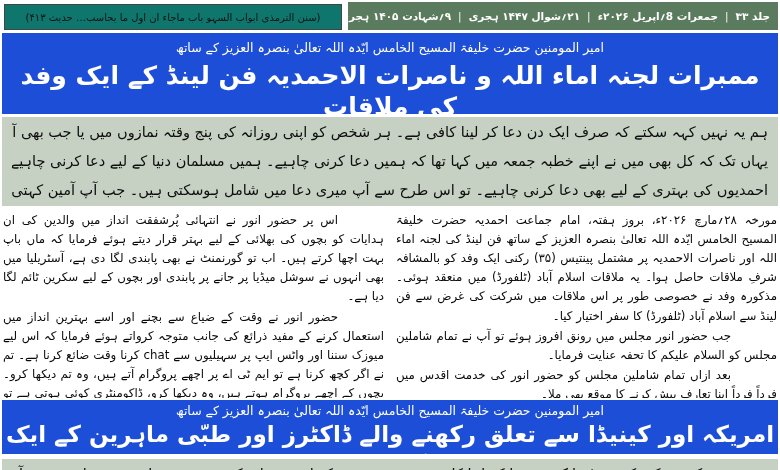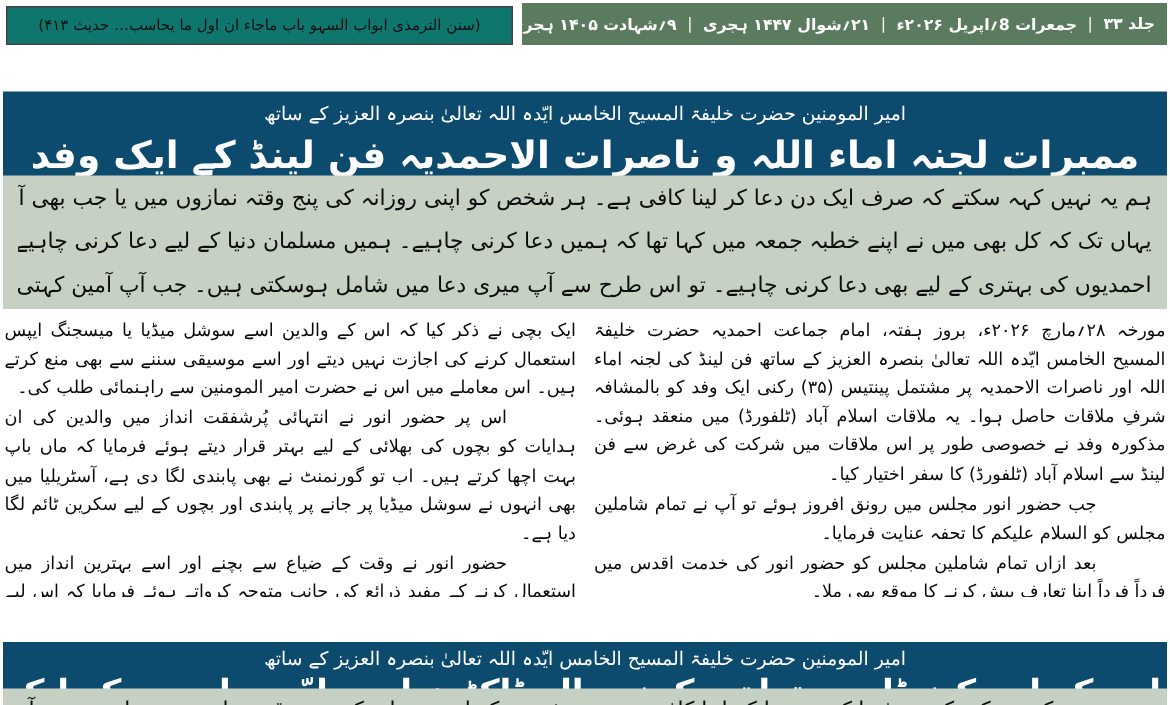--- a/index.html
+++ b/index.html
@@ -20,22 +20,22 @@
   .date-bar .seg{flex:0 0 auto;}
   .date-bar .sep{opacity:.95;padding:0 5px;font-weight:normal;}
   .hadith-box{
     position:absolute;left:2px;top:2px;width:336px;height:24px;
     background:#0f766e;border:1px solid #444;color:#111;
     font-size:10px;display:flex;align-items:center;justify-content:center;
     direction:rtl;white-space:nowrap;overflow:hidden;
   }
   
   .banner{
-    position:absolute;left:2px;right:2px;background:#0c4a6e;color:#ffffff;
-    text-align:center;direction:rtl;overflow:hidden;margin-top:28px;
+    position:absolute;left:2px;right:2px;background:#1d4ed8;color:#ffffff;
+    text-align:center;direction:rtl;overflow:hidden;
   }
   .banner1{top:33px;height:81px;}
   .banner2{top:400px;height:54px;}
   .banner .kicker{font-size:12.5px;margin-top:7px;font-weight:normal;letter-spacing:.2px;}
   .banner .big-title{font-size:25px;font-weight:bold;margin-top:5px;line-height:1.25;}
   .banner2 .kicker{margin-top:3px;}
   .banner2 .big-title{font-size:23px;margin-top:2px;}
   
   .quote-box{
     position:absolute;left:2px;right:2px;top:117px;height:89px;
@@ -91,21 +91,20 @@
   </div>
 
   <div class="columns">
     <div class="col col-first">
       <p class="para">مورخہ ۲۸؍مارچ ۲۰۲۶ء، بروز ہفتہ، امام جماعت احمدیہ حضرت خلیفۃ المسیح الخامس ایّدہ اللہ تعالیٰ بنصرہ العزیز کے ساتھ فن لینڈ کی لجنہ اماء اللہ اور ناصرات الاحمدیہ پر مشتمل پینتیس (۳۵) رکنی ایک وفد کو بالمشافہ شرفِ ملاقات حاصل ہوا۔ یہ ملاقات اسلام آباد (ٹلفورڈ) میں منعقد ہوئی۔ مذکورہ وفد نے خصوصی طور پر اس ملاقات میں شرکت کی غرض سے فن لینڈ سے اسلام آباد (ٹلفورڈ) کا سفر اختیار کیا۔</p>
       <p class="para indent">جب حضور انور مجلس میں رونق افروز ہوئے تو آپ نے تمام شاملین مجلس کو السلام علیکم کا تحفہ عنایت فرمایا۔</p>
       <p class="para indent">بعد ازاں تمام شاملین مجلس کو حضور انور کی خدمت اقدس میں فرداً فرداً اپنا تعارف پیش کرنے کا موقع بھی ملا۔</p>
 
     </div>
     <div class="col col-second">
-      <p class="para">ایک بچی نے ذکر کیا کہ اس کے والدین اسے سوشل میڈیا یا میسجنگ ایپس استعمال کرنے کی اجازت نہیں دیتے اور اسے موسیقی سننے سے بھی منع کرتے ہیں۔ اس معاملے میں اس نے حضرت امیر المومنین سے راہنمائی طلب کی۔</p>
       <p class="para indent">اس پر حضور انور نے انتہائی پُرشفقت انداز میں والدین کی ان ہدایات کو بچوں کی بھلائی کے لیے بہتر قرار دیتے ہوئے فرمایا کہ ماں باپ بہت اچھا کرتے ہیں۔ اب تو گورنمنٹ نے بھی پابندی لگا دی ہے، آسٹریلیا میں بھی انہوں نے سوشل میڈیا پر جانے پر پابندی اور بچوں کے لیے سکرین ٹائم لگا دیا ہے۔</p>
       <p class="para indent">
         <span>حضور انور نے وقت کے ضیاع سے بچنے اور اسے بہترین انداز میں استعمال کرنے کے مفید ذرائع کی جانب متوجہ کرواتے ہوئے فرمایا کہ اس لیے میوزک سننا اور واٹس ایپ پر سہیلیوں سے chat کرنا وقت ضائع کرنا ہے۔ تم نے اگر کچھ کرنا ہے تو ایم ٹی اے پر اچھے پروگرام آتے ہیں، وہ تم دیکھا کرو۔ بچوں کے اچھے پروگرام ہوتے ہیں، وہ دیکھا کرو، ڈاکومنٹری کوئی ہوتی ہے تو وہ دیکھا کرو۔ کتابیں پڑھا کرو۔ قرآن پڑھا کرو۔ پانچ نمازیں پڑھا کرو۔ تمہیں سہیلیوں سے</span>
         
       </p>
     </div>
   </div>
 
   <div class="banner banner2">
     <div class="kicker">امیر المومنین حضرت خلیفۃ المسیح الخامس ایّدہ اللہ تعالیٰ بنصرہ العزیز کے ساتھ</div>

